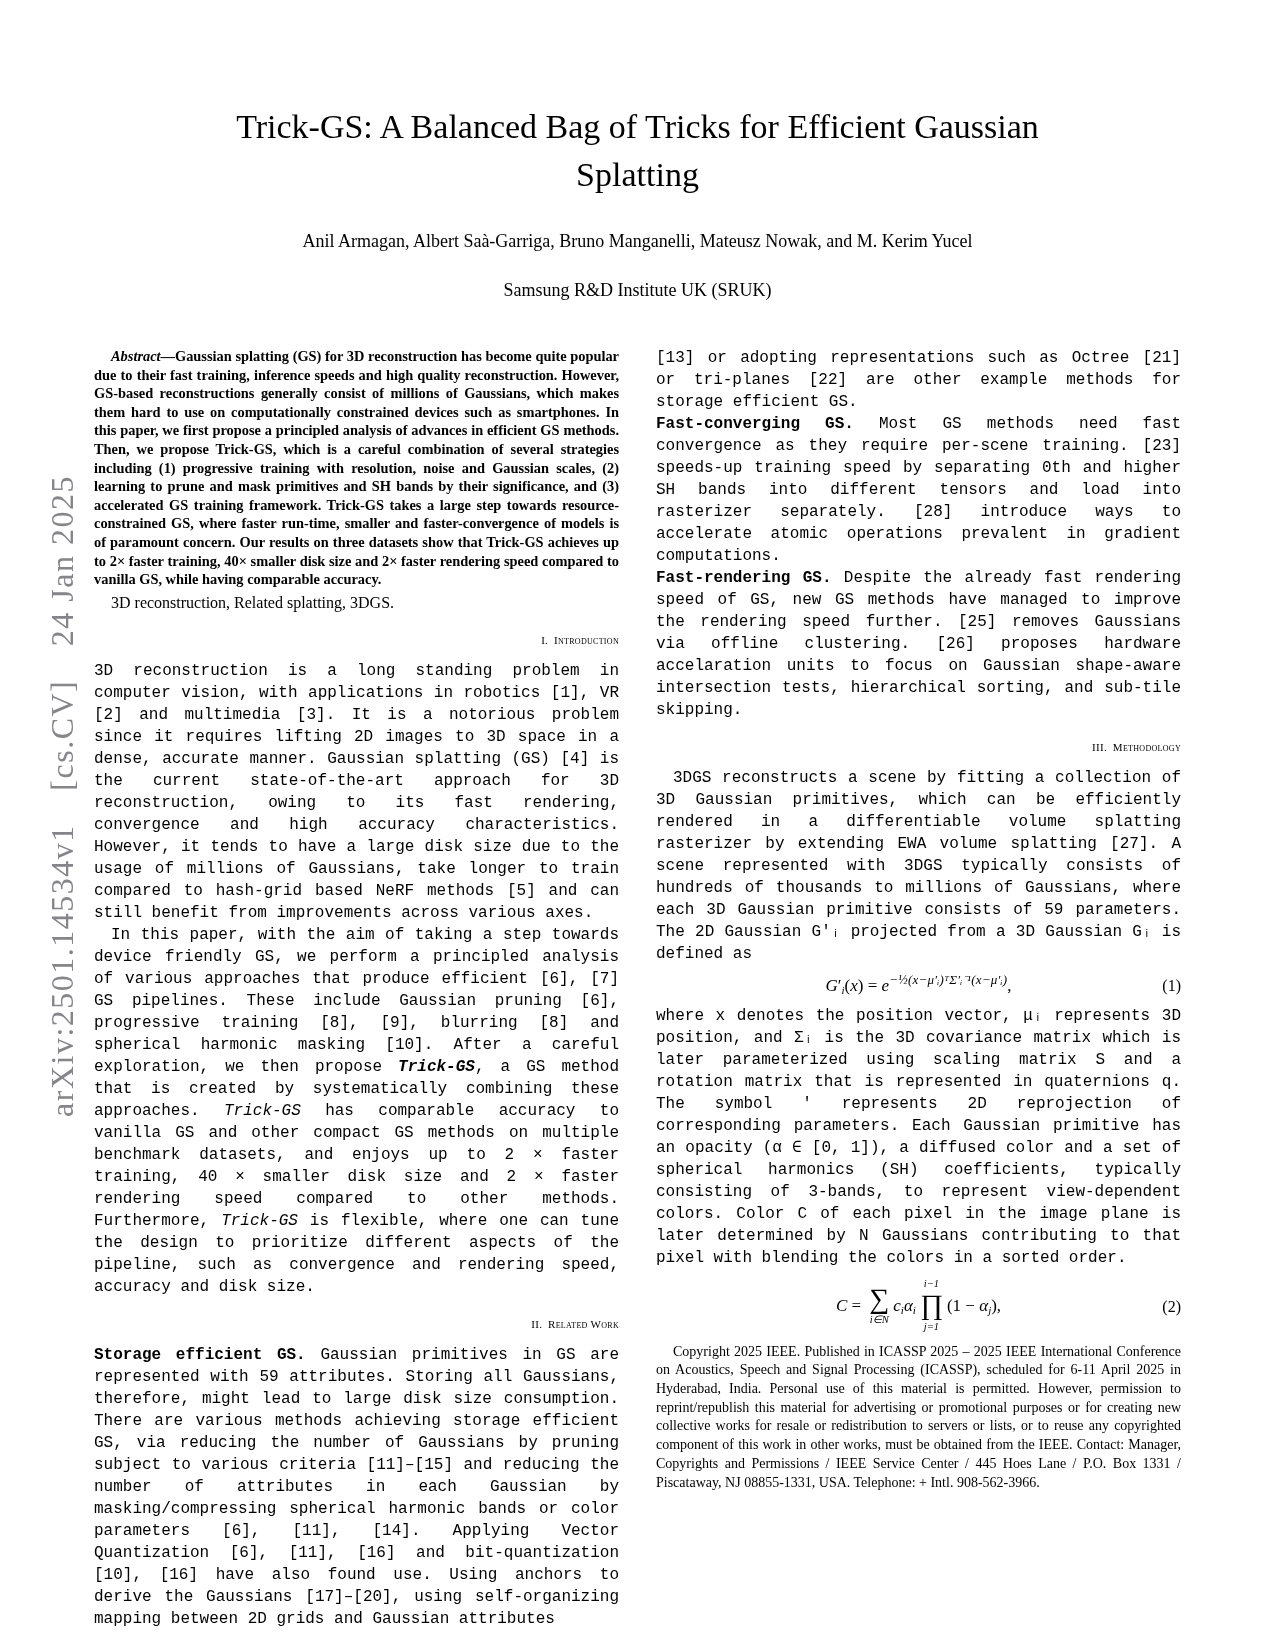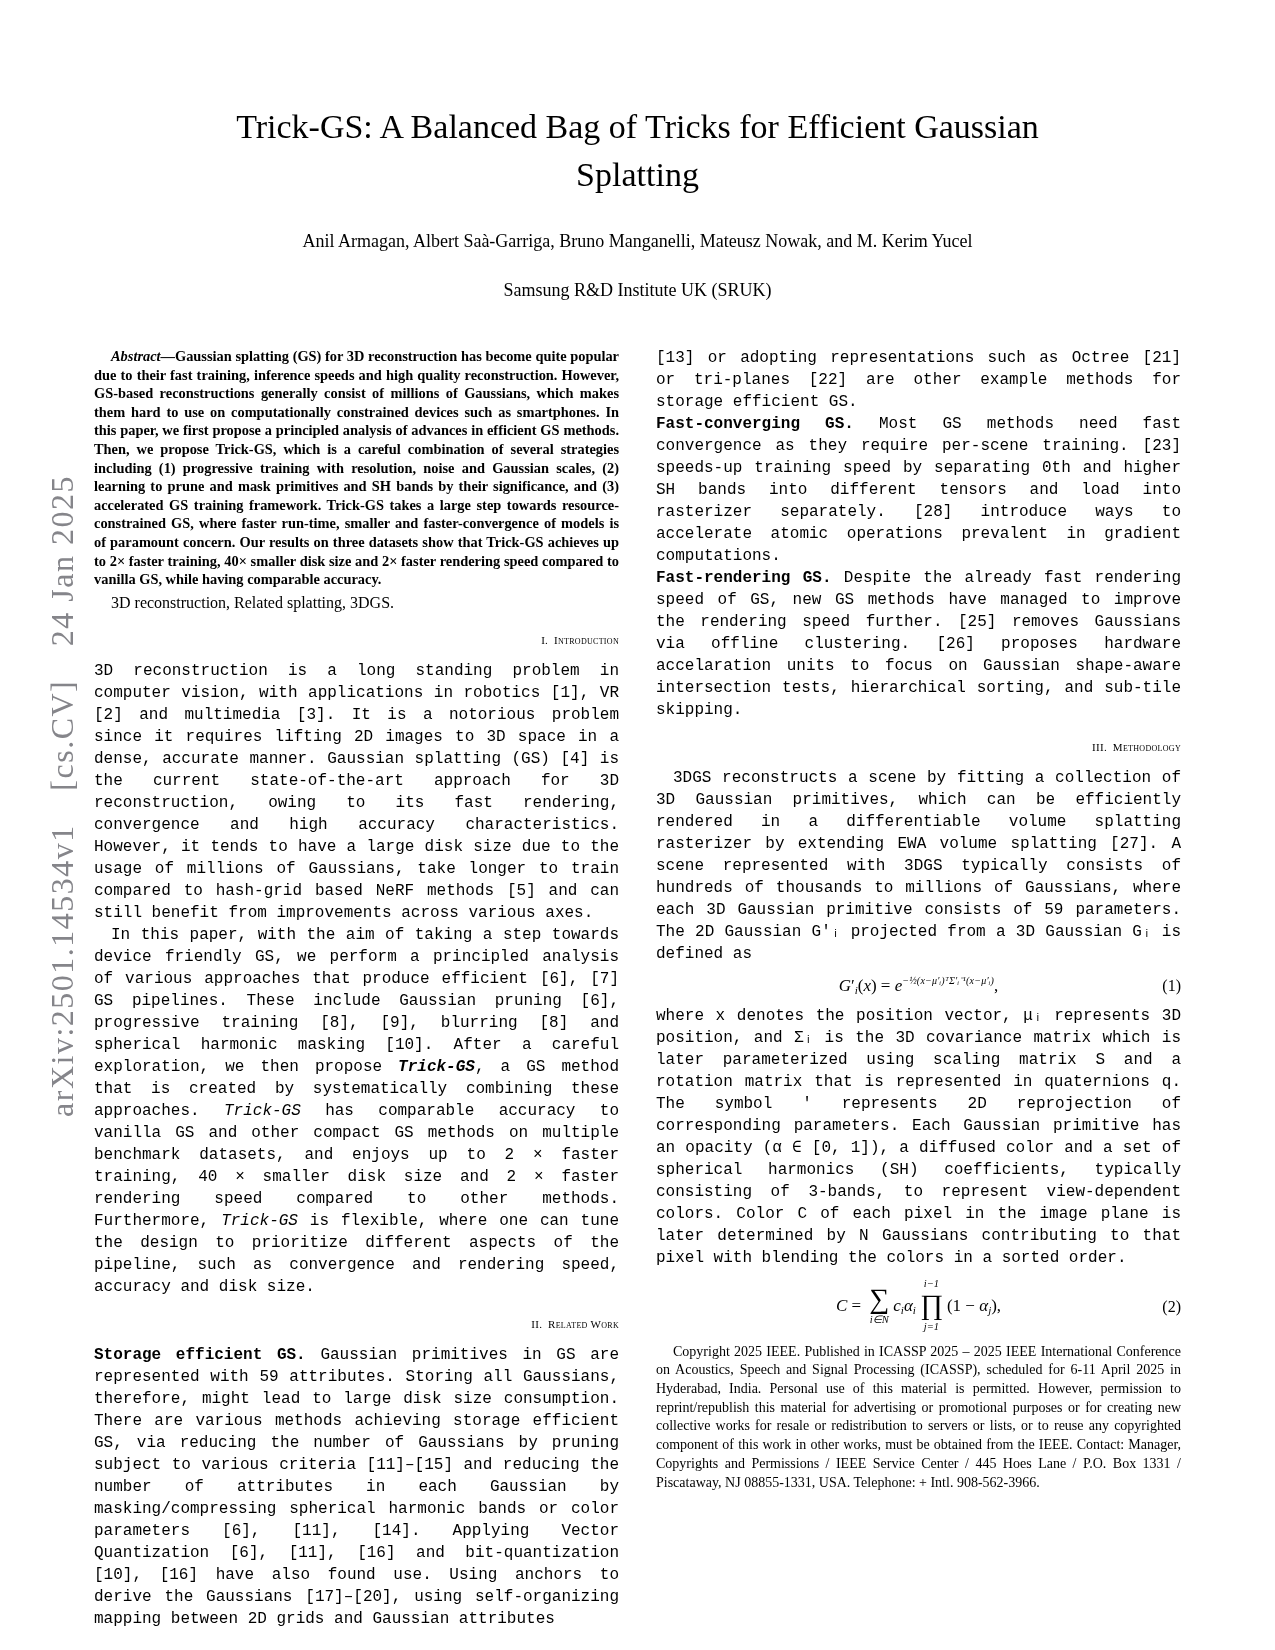--- a/index.html
+++ b/index.html
@@ -37,21 +37,21 @@
 
   .seg-n{}
   .seg-b{font-weight:700;}
   .seg-i{font-style:italic;}
   .seg-bi{font-weight:700;font-style:italic;}
   sub,sup{line-height:0;}
 
   .equation{position:relative;text-align:center;margin:10px 0 8px 0;}
   .eq-body{font-size:17px;}
   .eq-body .seg-i{font-style:italic;}
-  .eq-body sup{font-size:10px;font-style:italic;vertical-align:7px;letter-spacing:0.2px;}
+  .eq-body sup{font-size:13px;font-style:italic;vertical-align:7px;letter-spacing:0.2px;}
   .eq-body sub{font-size:11px;font-style:italic;vertical-align:-3px;}
   .eq-number{position:absolute;right:0;top:50%;transform:translateY(-50%);font-size:16px;}
 
   .bigop{display:inline-flex;flex-direction:column;align-items:center;
          vertical-align:middle;line-height:1;margin:0 4px;position:relative;top:-2px;}
   .bigop .op{font-size:28px;line-height:1.05;}
   .bigop .lim{font-size:10.5px;font-style:italic;line-height:1.25;}
 
   .copyright{font-size:14px;line-height:18.7px;text-indent:17px;text-align:justify;}
 </style>

